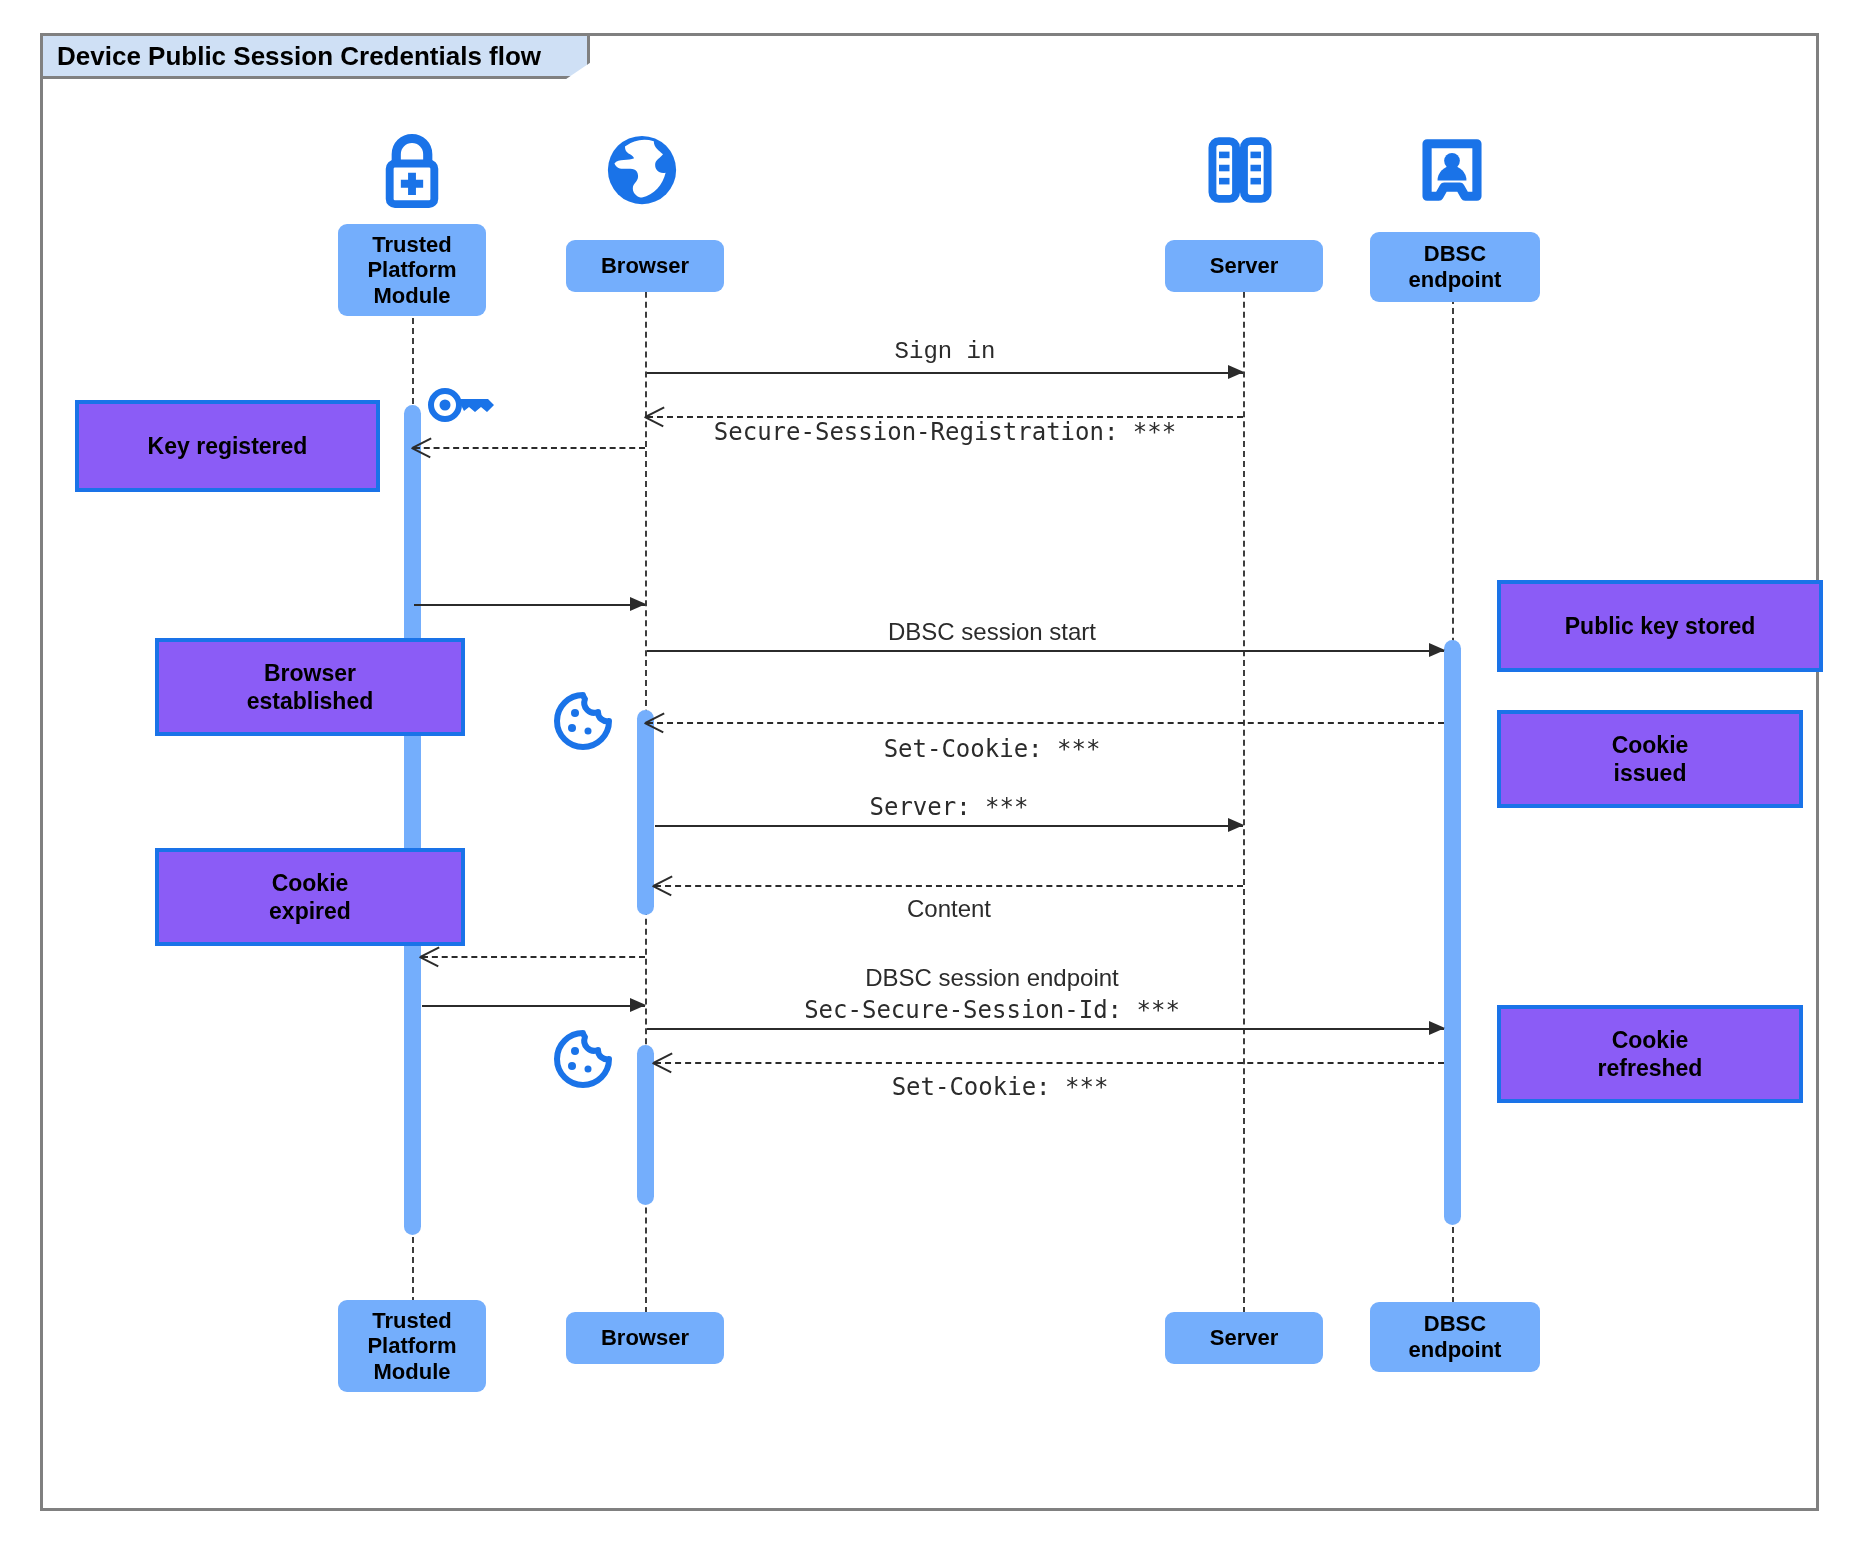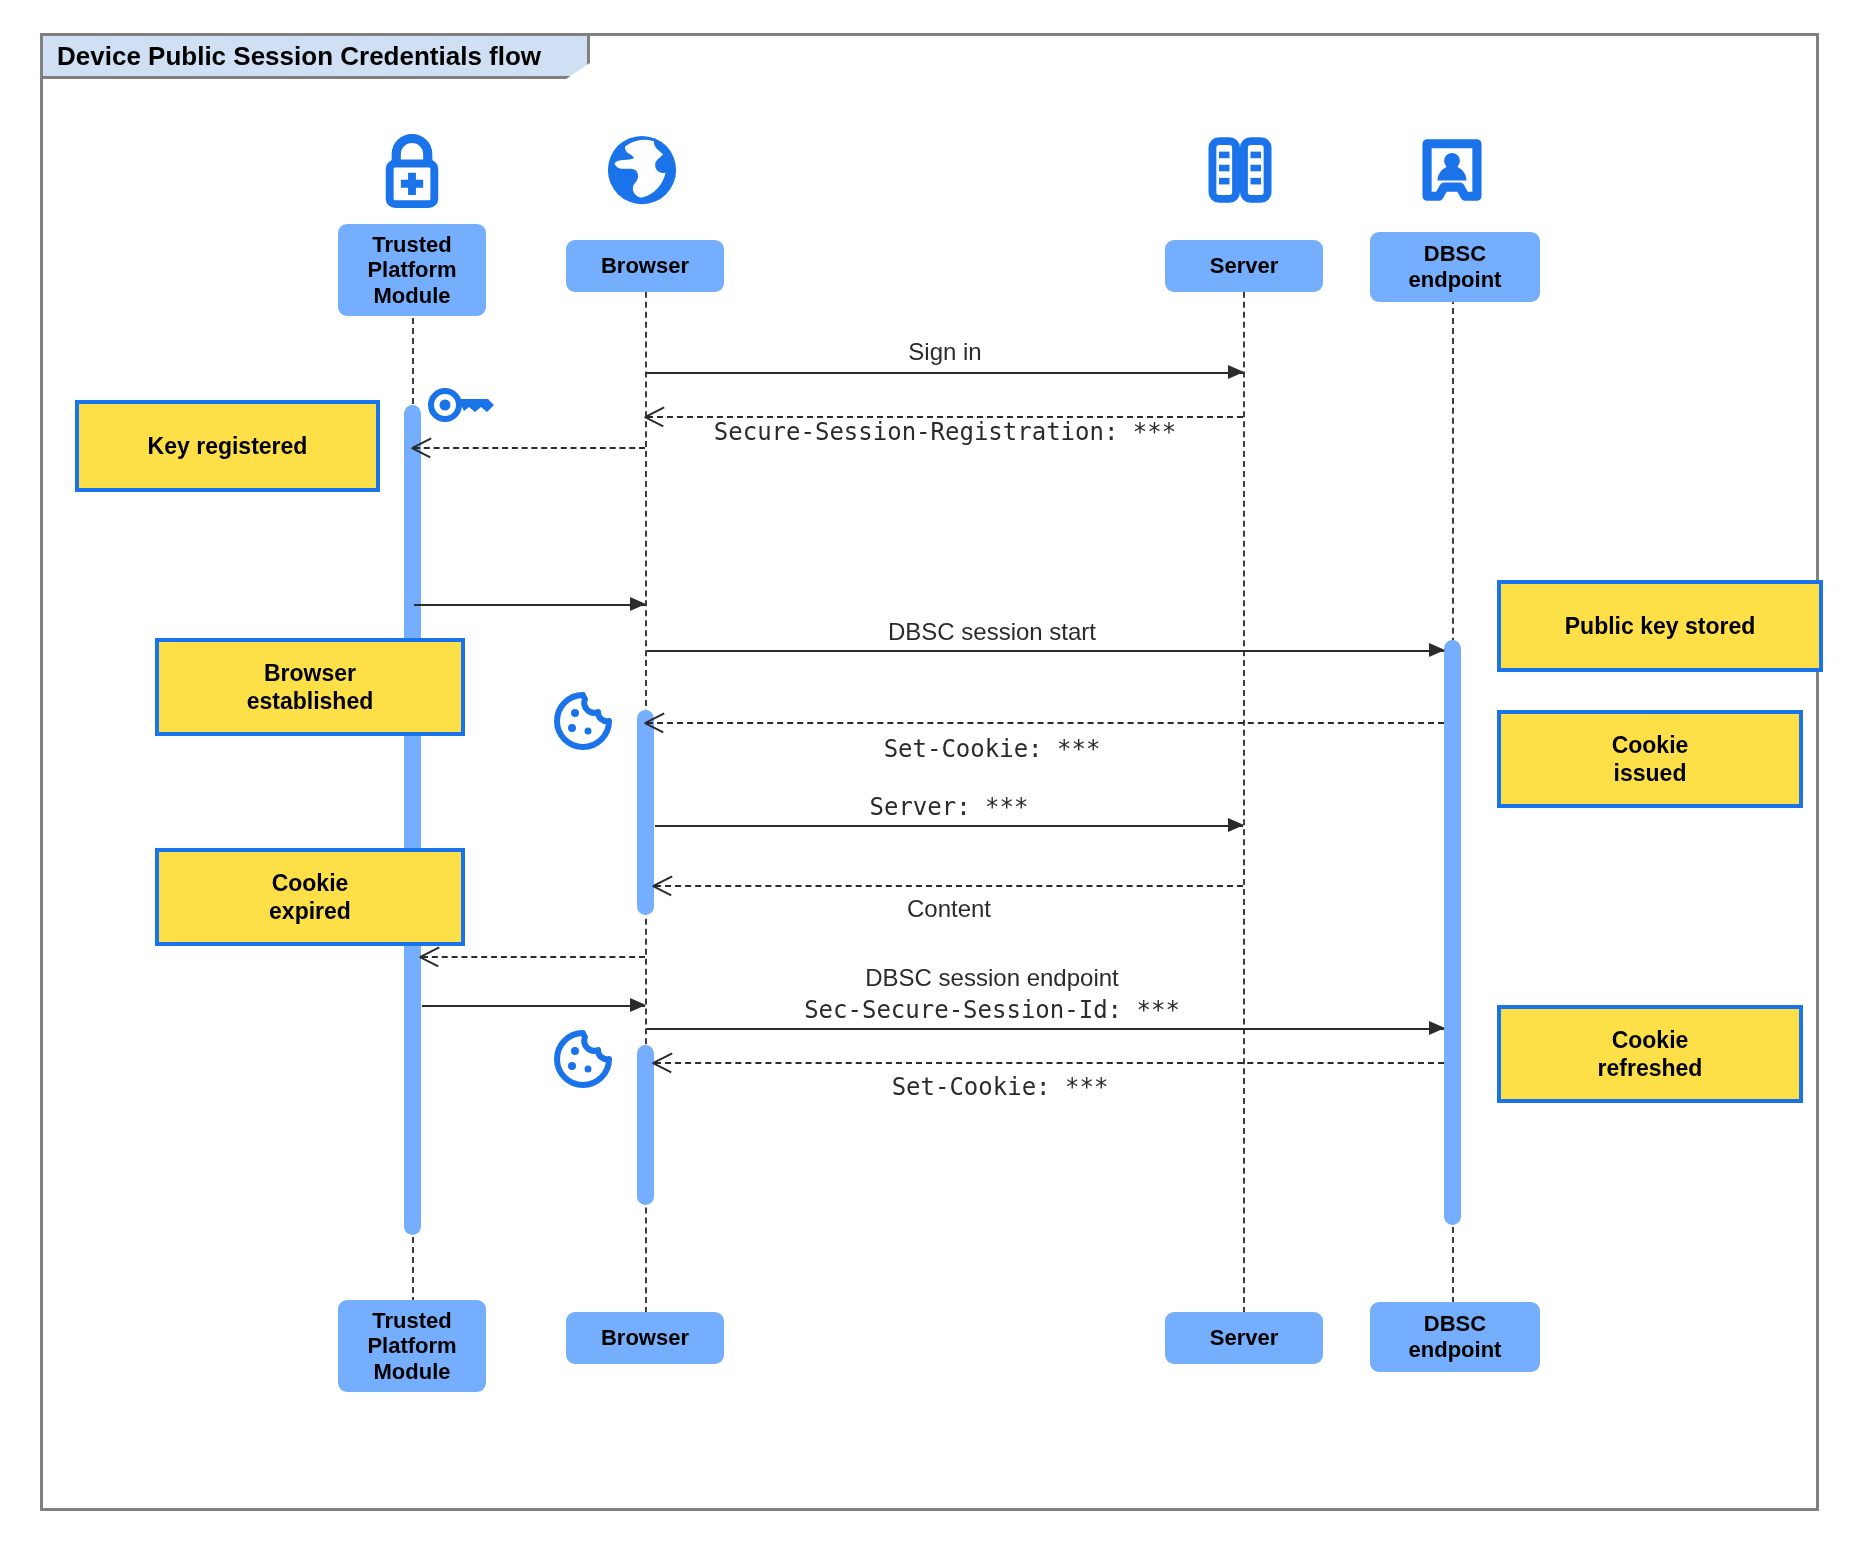--- a/index.html
+++ b/index.html
@@ -22,21 +22,21 @@
   
   .pbox{position:absolute;background:#74aefc;border-radius:9px;
         display:flex;align-items:center;justify-content:center;text-align:center;
         font-size:22px;font-weight:bold;color:#000;line-height:1.16;
         box-sizing:border-box;padding:4px 10px;}
 
   
   .act{position:absolute;width:17px;background:#74aefc;border-radius:9px;}
 
   
-  .note{position:absolute;background:#fde047;border:4px solid #1a73e8;
+  .note{position:absolute;background:#8b5cf6;border:4px solid #1a73e8;
         box-sizing:border-box;display:flex;align-items:center;justify-content:center;
         text-align:center;font-size:23px;font-weight:bold;color:#000;line-height:1.22;}
 
   
   .msg{position:absolute;height:0;}
   .msg .line{position:absolute;left:0;top:0;width:100%;height:0;
              border-top:2px solid #2b2b2b;}
   .msg.dashed .line{border-top:2px dashed #2b2b2b;}
   .arrowR{position:absolute;right:-1px;top:-7px;width:0;height:0;
      border-top:7px solid transparent;border-bottom:7px solid transparent;
@@ -181,21 +181,21 @@
   </div>
 <div class="note" style="left:1497px;top:1005px;width:306px;height:98px;">
   <span style="white-space:pre-line">Cookie
 refreshed</span>
   </div>
 
 <div class="msg" style="left:647px;top:372px;width:596px;">
   <div class="line"></div>
   <div class="arrowR"></div>
 </div>
-<div class="mlabel sans" style="left:647px;top:338px;width:596px;">Sign in</div>
+<div class="mlabel sans" style="left:647px;top:338px;width:596px;font-family:Liberation Mono, monospace;">Sign in</div>
 
 <div class="msg dashed" style="left:647px;top:416px;width:596px;">
   <div class="line"></div>
   <div class="arrowL"></div>
 </div>
 <div class="mlabel mono" style="left:647px;top:418px;width:596px;">Secure-Session-Registration: ***</div>
 
 <div class="msg dashed" style="left:414px;top:447px;width:231px;">
   <div class="line"></div>
   <div class="arrowL"></div>

